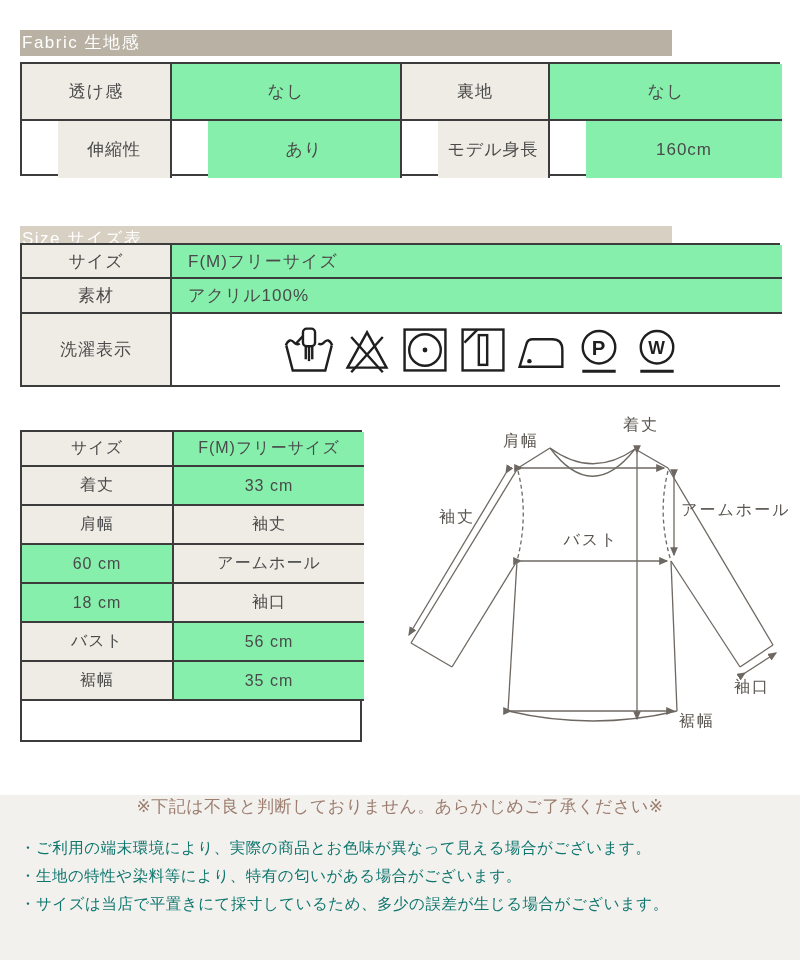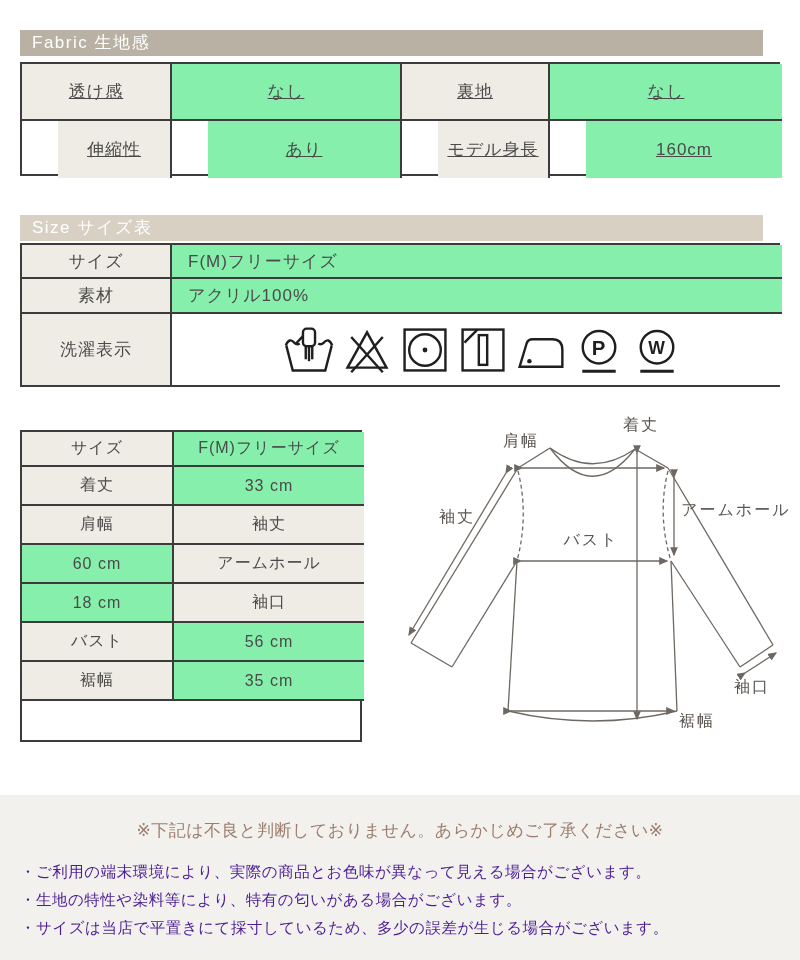--- a/index.html
+++ b/index.html
@@ -1,35 +1,35 @@
 <!DOCTYPE html>
 <html><head>
 <meta charset="utf-8">
 <style>
   * { margin:0; padding:0; box-sizing:border-box; }
   body { background:#fff; font-family:"Liberation Sans","DejaVu Sans",sans-serif; }
   .page { position:relative; width:800px; height:960px; background:#fff; overflow:hidden; color:#4a4a4a; }
 
   
-  .band { position:absolute; left:20px; width:743px; height:26px; line-height:26px;
-          color:#ffffff; font-size:17px; letter-spacing:1.5px; padding-left:12px; font-weight:500; }
+  .band { position:absolute; left:20px; width:652px; height:26px; line-height:26px;
+          color:#ffffff; font-size:17px; letter-spacing:1.5px; padding-left:2px; font-weight:500; }
   .band-fabric { top:30px; background:#b9b2a4; }
-  .band-size   { top:215px; background:#d7d0c3; }
+  .band-size   { top:226px; background:#d7d0c3; }
 
   
   .cell { display:flex; align-items:center; justify-content:center;
           font-size:17px; color:#4a4a4a; letter-spacing:1px; background:#86efac; }
   .cell.head { background:#efece5; }
   .cell.left-align { justify-content:flex-start; padding-left:16px; }
 
   
   .fabric-table { position:absolute; left:20px; top:62px; width:760px; height:114px;
     display:grid; grid-template-columns:150px 230px 148px 232px; grid-template-rows:57px 57px;
     border:2px solid #3c3c3c; }
-  .fabric-table .cell { border-right:2px solid #3c3c3c; border-bottom:2px solid #3c3c3c;text-decoration:underline; }
+  .fabric-table .cell { border-right:2px solid #3c3c3c; border-bottom:2px solid #3c3c3c; }
   .fabric-table .cell:nth-child(4n) { border-right:none; }
   .fabric-table .cell:nth-child(n+5) { border-bottom:none;margin-left:36px; }
 
   
   .size-table { position:absolute; left:20px; top:243px; width:760px;
     display:grid; grid-template-columns:150px 610px; grid-template-rows:34px 35px 71px;
     border:2px solid #3c3c3c; }
   .size-table .cell { border-right:2px solid #3c3c3c; border-bottom:2px solid #3c3c3c; }
   .size-table .cell:nth-child(2n) { border-right:none; }
   .size-table .cell:nth-child(n+5) { border-bottom:none; }
@@ -47,23 +47,23 @@
   .measure-table .cell:nth-child(n+15) { border-bottom:none; }
 
   
   .diagram { position:absolute; left:393px; top:413px; width:407px; height:348px; }
   .diagram svg { width:100%; height:100%; }
   .diagram text { font-family:"Liberation Sans","DejaVu Sans",sans-serif; font-size:16px;
                   fill:#5a5550; letter-spacing:2px; }
 
   
   .notes { position:absolute; left:0; top:795px; width:800px; height:165px; background:#f2f1ee; }
-  .notes-heading { margin-top:24px; text-align:center; color:#9c7d6e; font-size:17px; letter-spacing:0.5px; }
+  .notes-heading { text-align:center; color:#9c7d6e; font-size:17px; letter-spacing:0.5px; }
   .notes-list { margin-top:16px; padding-left:20px; }
-  .notes-list div { font-size:15.5px; color:#4c1d95; line-height:28px; letter-spacing:0.5px; }
+  .notes-list div { font-size:15.5px; color:#0f766e; line-height:28px; letter-spacing:0.5px; }
 </style>
 </head>
 <body>
 
 <div class="page">
 
   <div class="band band-fabric">Fabric 生地感</div>
 
   <div class="fabric-table">
     <div class="cell head">透け感</div>

